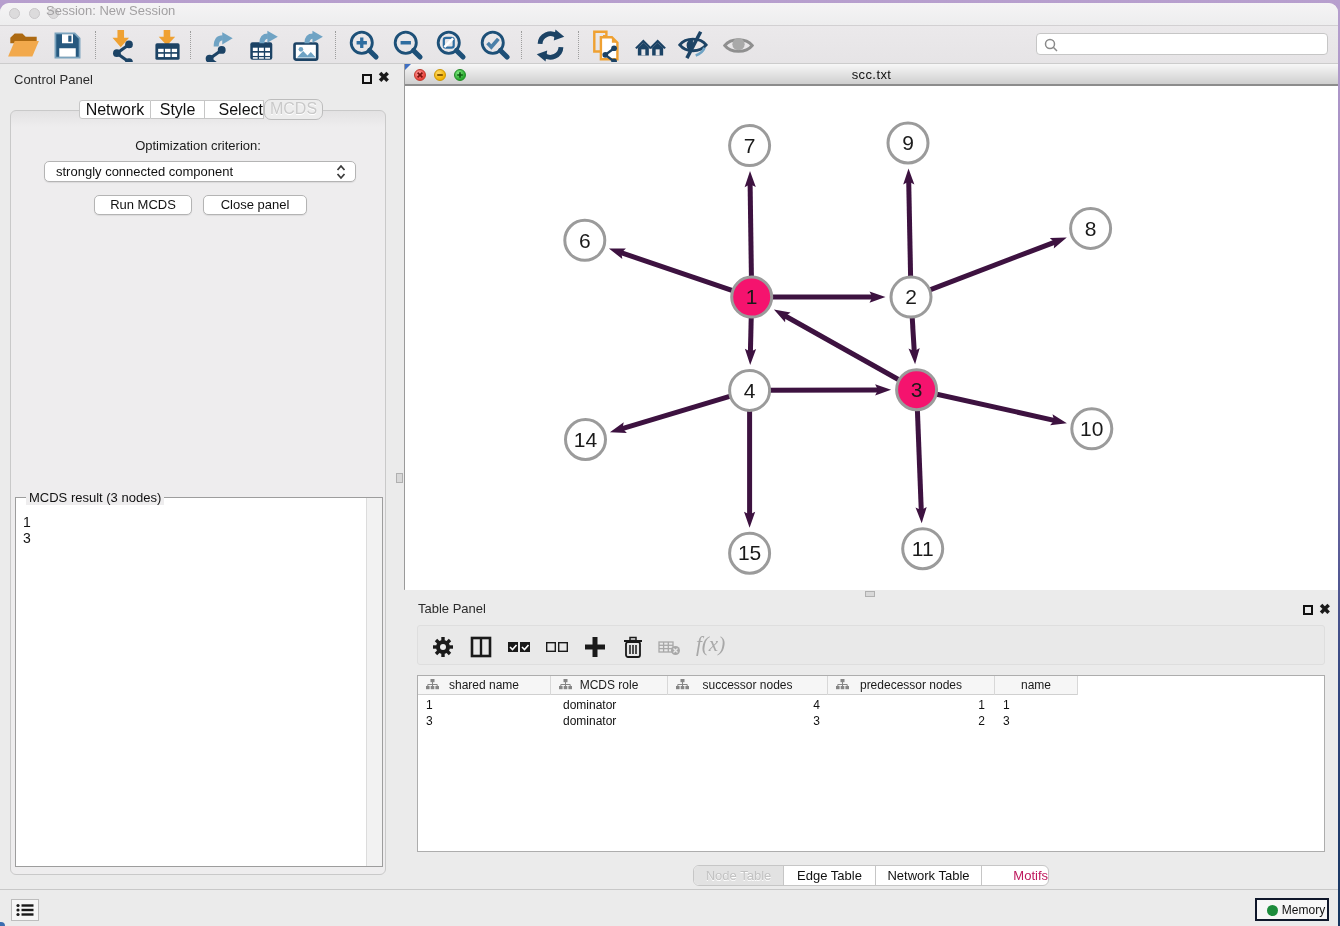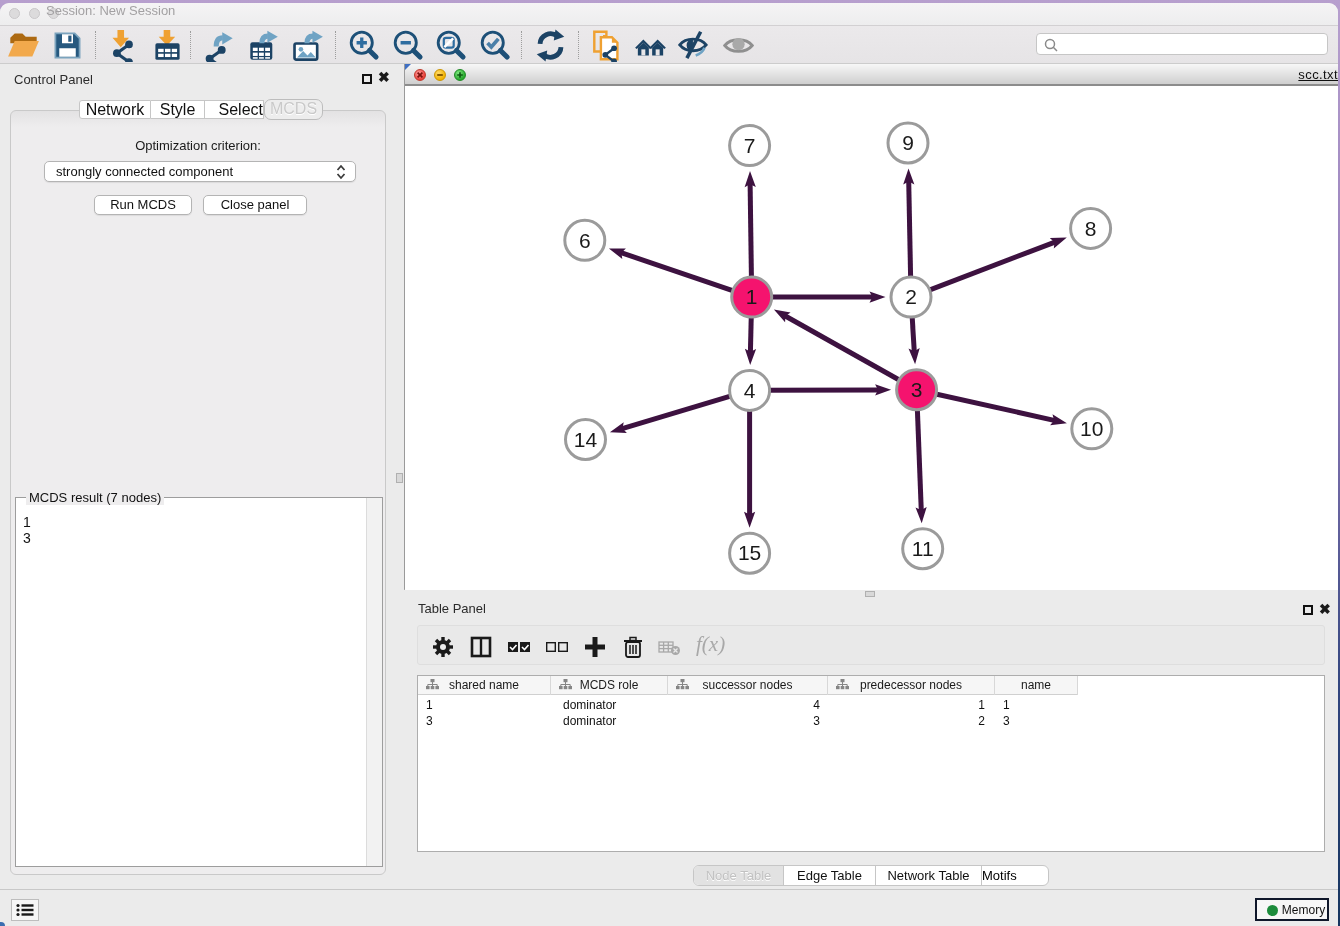--- a/index.html
+++ b/index.html
@@ -28,21 +28,21 @@
 #opt-label { position:absolute; left:0; top:27px; width:100%; text-align:center; font-size:13px; color:#1a1a1a; }
 #opt-select { position:absolute; left:33px; top:50px; width:312px; height:21px; background:#fff; border:1px solid #b4b4b4; border-radius:5px; font-size:13px; color:#111; line-height:19px; padding-left:11px; box-shadow:0 1px 1px rgba(0,0,0,0.08); }
 .btn { position:absolute; top:84px; height:20px; background:#fff; border:1px solid #b4b4b4; border-radius:5px; font-size:13px; color:#111; text-align:center; line-height:18px; box-shadow:0 1px 1px rgba(0,0,0,0.08); }
 
 #result-box { position:absolute; left:15px; top:433px; width:368px; height:370px; background:#fff; border:1px solid #9d9d9d; }
 #result-legend { position:absolute; left:10px; top:-8px; background:#eeedee; padding:0 3px; font-size:13px; color:#111; }
 #result-scroll { position:absolute; right:0px; top:0px; width:16px; height:368px; background:#f2f2f2; border-left:1px solid #dcdcdc; }
 
 #netwin { position:absolute; left:404px; top:61px; width:934px; height:526px; background:#fff; border-left:1px solid #9a9a9a; border-bottom:1px solid #b5b5b5; }
 #netwin-tb { position:absolute; left:0; top:0; width:100%; height:22px; background:linear-gradient(180deg,#f7f7f7,#cfcfcf); border-bottom:2px solid #8c8c8c; }
-#netwin-title { position:absolute; width:100%; text-align:right; top:3px; font-size:13px; color:#111; letter-spacing:0.4px;text-decoration:underline; }
+#netwin-title { position:absolute; width:100%; text-align:center; top:3px; font-size:13px; color:#111; letter-spacing:0.4px; }
 .tl { position:absolute; top:5px; width:12px; height:12px; border-radius:50%; }
 #net-canvas { position:absolute; left:0; top:22px; width:933px; height:504px; background:#fff; }
 
 #tpanel { position:absolute; left:404px; top:594px; width:934px; height:292px; background:#ebebeb; }
 #tpanel-title { position:absolute; left:14px; top:4px; font-size:13px; color:#2b2b2b; }
 #tp-toolbar { position:absolute; left:13px; top:28px; width:908px; height:40px; background:#e9e9e9; border:1px solid #dedede; border-radius:3px; }
 #tp-table { position:absolute; left:13px; top:78px; width:908px; height:177px; background:#fff; border:1px solid #adadad; }
 #tp-thead { position:absolute; left:0; top:0; width:660px; height:19px; background:#f6f6f6; border-bottom:1px solid #d0d0d0; }
 .th { position:absolute; top:0; height:19px; font-size:12px; color:#1a1a1a; text-align:center; line-height:18px; border-right:1px solid #d8d8d8; }
 .td { position:absolute; font-size:12px; color:#111; height:16px; line-height:16px; }
@@ -214,21 +214,21 @@
     <div id="cp-inner">
       <div id="opt-label">Optimization criterion:</div>
       <div id="opt-select">strongly connected component<svg width="12" height="16" style="position:absolute;right:8px;top:2px;" viewBox="0 0 12 16">
             <path d="M2.5 6 L6 2 L9.5 6" fill="none" stroke="#3c3c3c" stroke-width="1.8"></path>
             <path d="M2.5 10 L6 14 L9.5 10" fill="none" stroke="#3c3c3c" stroke-width="1.8"></path>
           </svg></div>
       <div class="btn" style="left:83px; width:98px;">Run MCDS</div>
       <div class="btn" style="left:192px; width:104px;">Close panel</div>
     </div>
     <div id="result-box">
-      <div id="result-legend">MCDS result (7 nodes)</div>
+      <div id="result-legend">MCDS result (3 nodes)</div>
       <div style="position:absolute; left:7px; top:16px; font-size:14px; color:#111; line-height:16px;">1<br>3</div>
       <div id="result-scroll"></div>
     </div>
   </div>
   <div id="netwin">
     <div id="netwin-tb">
       <svg style="position:absolute;left:0;top:0;" width="6" height="6">
           <path d="M0 0 L6 0 L0 6 Z" fill="#3f6fc4"></path>
         </svg>
       <div class="tl" style="left:9px; background:radial-gradient(circle at 35% 30%,#f99,#e8403a 70%); border:1px solid #c0392b;">
@@ -433,21 +433,21 @@
         <div class="td" style="left:8px;top:37px;">3</div>
         <div class="td" style="left:145px;top:37px;">dominator</div>
         <div class="td" style="left:250px;top:37px;width:152px;text-align:right;">3</div>
         <div class="td" style="left:410px;top:37px;width:157px;text-align:right;">2</div>
         <div class="td" style="left:585px;top:37px;">3</div>
     </div>
     <div style="position:absolute; left:289px; top:268px; width:356px; height:21px; border:1px solid #c6c6c6; border-radius:6px; overflow:hidden; background:#fff; display:flex;">
       <div style="width:90px; background:#e2e2e2; color:#c2c2c2; text-shadow:0 1px 0 #fff; font-size:13px; text-align:center; line-height:20px; border-right:1px solid #c6c6c6;">Node Table</div>
       <div style="width:92px; font-size:13px; color:#111; text-align:center; line-height:20px; border-right:1px solid #c6c6c6;">Edge Table</div>
       <div style="width:106px; font-size:13px; color:#111; text-align:center; line-height:20px; border-right:1px solid #c6c6c6;">Network Table</div>
-      <div style="flex:1; font-size:13px; color:#000000; text-align:left; line-height:20px;">Motifs</div>
+      <div style="flex:1; font-size:13px; color:#be185d; text-align:right; line-height:20px;">Motifs</div>
     </div>
   </div>
   <div id="statusbar">
     <div id="listbtn">
         <svg width="18" height="14" style="position:absolute;left:4px;top:3px;" viewBox="0 0 18 14">
           <g fill="#1a1a1a">
             <circle cx="2" cy="2.5" r="1.6"></circle>
             <circle cx="2" cy="7" r="1.6"></circle>
             <circle cx="2" cy="11.5" r="1.6"></circle>
             <rect x="5.5" y="1.3" width="12" height="2.4"></rect>

